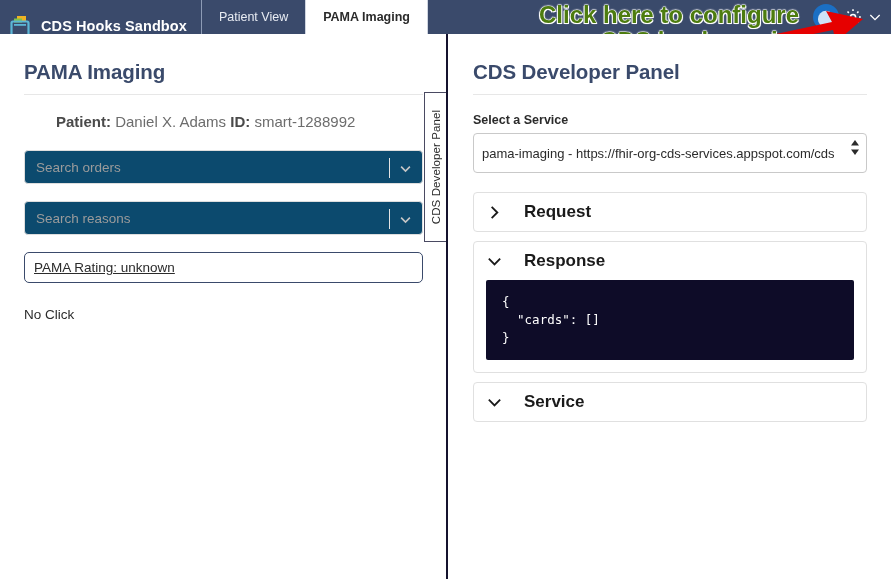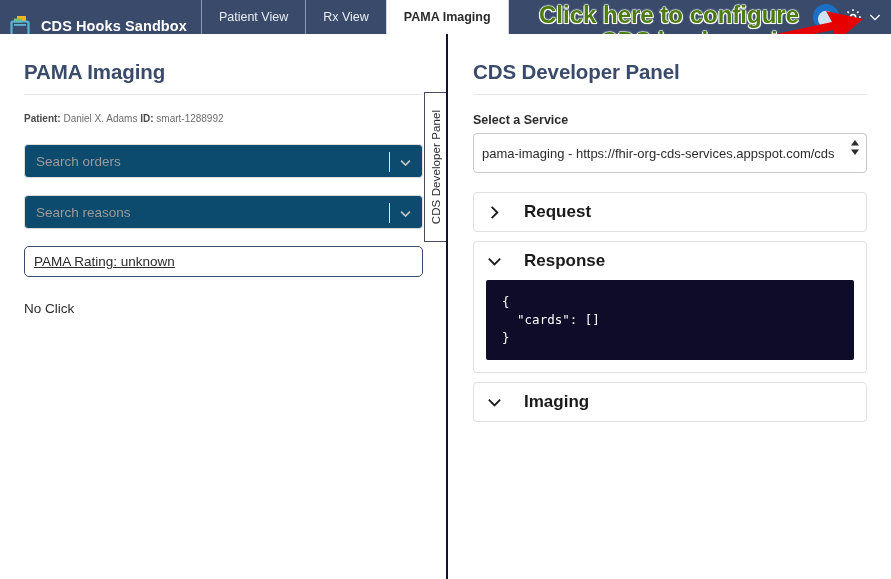--- a/index.html
+++ b/index.html
@@ -102,21 +102,21 @@
   }
 
   h1.page-title, h1.panel-title {
     margin: 0 0 10px 0;
     font-size: 20.5px; font-weight: bold; color: #3a4a6b;
     letter-spacing: -0.1px;
   }
   .hr { height: 1px; background: #e7e7e7; border: 0; margin: 0 0 18px 0; }
 
   .patient-line {
-    font-size: 10px; color: #6d6d6d; margin-bottom: 20px;
+    font-size: 15px; color: #6d6d6d; margin-bottom: 20px; margin-left: 32px;
   }
   .patient-line b { color: #4a4a4a; }
 
   .search-field {
     height: 34px; border: 1px solid #dedede; border-radius: 4px;
     background: #0c4a6e; display: flex; align-items: center;
     margin-bottom: 17px; position: relative;
   }
   .search-field .ph {
     padding-left: 11px; font-size: 13.5px; color: #9b9b9b;
@@ -182,21 +182,20 @@
           <rect x="4" y="3.5" width="8" height="4" fill="#7fc14a"></rect>
           <rect x="1.5" y="6.5" width="17" height="14" rx="1.5" fill="none" stroke="#5bb6d6" stroke-width="2.2"></rect>
           <rect x="4" y="9" width="12" height="1.8" fill="#5bb6d6"></rect>
         </svg>
       </span>
       <span class="brand-title">CDS Hooks Sandbox</span>
     </div>
 
     <div class="tabs">
       <div class="tab">Patient View</div>
-      <div class="tab">Rx View</div>
       <div class="tab active">PAMA Imaging</div>
     </div>
 
     <div class="nav-right">
       <span class="avatar"></span>
       <span class="gear-icon">
         <svg viewBox="0 0 24 24" width="20" height="20" fill="none" stroke="currentColor" stroke-width="1.9">
           <circle cx="12" cy="12" r="3.1"></circle>
           <path d="M12 2.6v2.2M12 19.2v2.2M21.4 12h-2.2M4.8 12H2.6M18.6 5.4l-1.6 1.6M7 17l-1.6 1.6M18.6 18.6L17 17M7 7L5.4 5.4"></path>
         </svg>
@@ -302,18 +301,18 @@
       </div>
     </div>
 
     <div class="accordion">
       <div class="acc-head">
         <span class="chev">
           <svg viewBox="0 0 24 24" width="17" height="17" fill="none" stroke="currentColor" stroke-width="2.6">
             <polyline points="4,8 12,16 20,8"></polyline>
           </svg>
         </span>
-        <span>Imaging</span>
+        <span>Service</span>
       </div>
     </div>
   </div>
 
 </div>
 
 </body></html>

